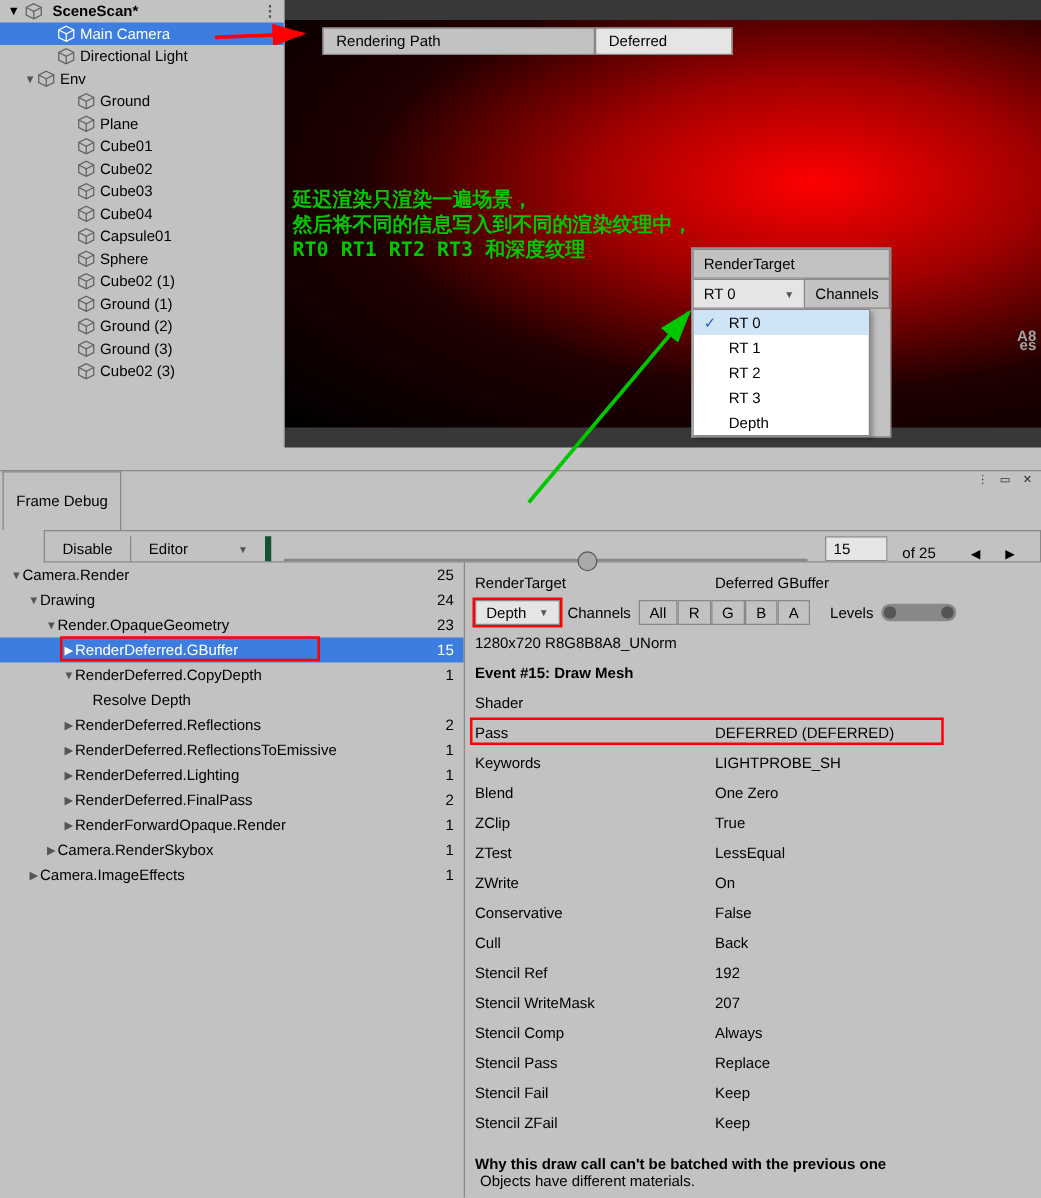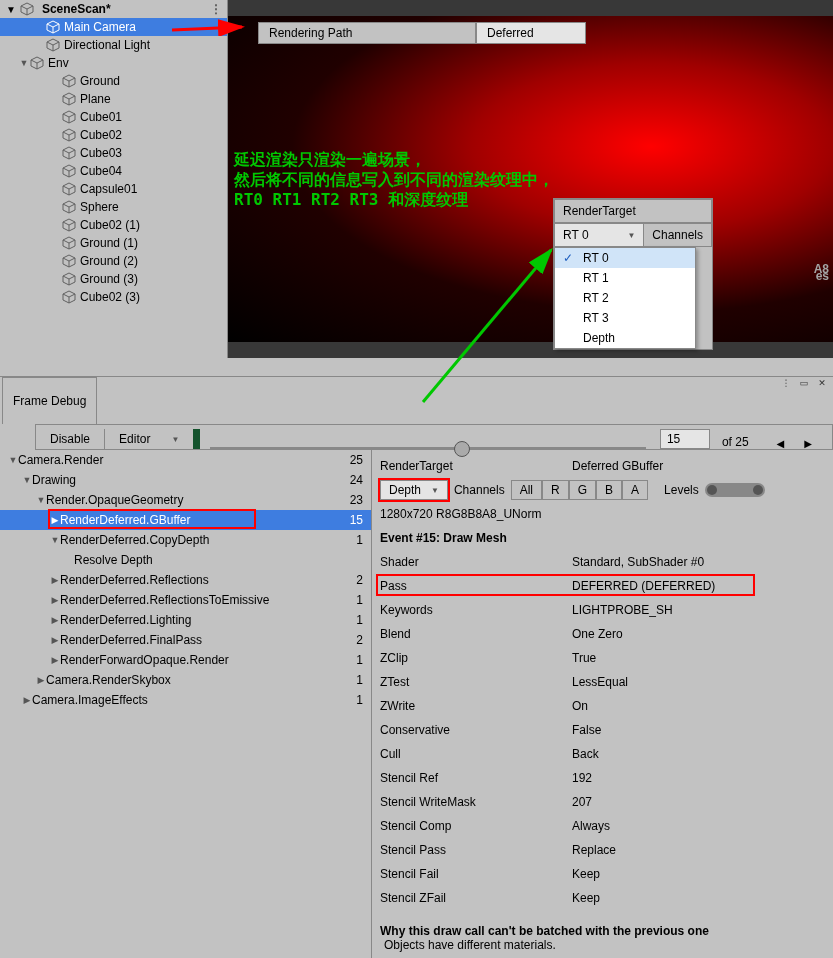--- a/index.html
+++ b/index.html
@@ -41,21 +41,21 @@
   .rt-dropdown { background: #fff; border: 1px solid #888; box-shadow: 2px 2px 4px rgba(0,0,0,.3); width: 142px; }
   .rt-dd-item { padding: 3px 8px 3px 28px; position: relative; }
   .rt-dd-item.selected { background: #d0e4f8; }
   .rt-dd-item.selected::before { content: "✓"; position: absolute; left: 8px; color: #2060c0; }
 
   
   .frame-debug { position: absolute; top: 376px; left: 0; right: 0; bottom: 0; background: #c2c2c2; border-top: 1px solid #888; }
   .fd-tab { display: inline-block; background: #c2c2c2; padding: 16px 10px; border: 1px solid #888; border-bottom: none; margin-left: 2px; }
   .fd-toolbar { display: flex; align-items: flex-end; height: 26px; border: 1px solid #888; margin-left: 35px; }
   .fd-btn { padding: 3px 14px; border-right: 1px solid #888; }
-  .fd-drop { padding: 3px 14px; border-right: 7px solid #14532d; display: flex; align-items: center; gap: 21px; }
+  .fd-drop { padding: 3px 14px; border-right: 5px solid #14532d; display: flex; align-items: center; gap: 40px; }
   .fd-drop .tri { font-size: 8px; color: #555; }
   .fd-slider { flex: 1; padding: 0 10px; display: flex; align-items: center; }
   .fd-slider-track { flex: 1; height: 2px; background: #888; position: relative; }
   .fd-slider-knob { position: absolute; left: 56%; top: -6px; width: 16px; height: 16px; border-radius: 50%; background: #aaa; border: 1px solid #555; }
   .fd-num { width: 50px; background: #e5e5e5; border: 1px solid #888; padding: 2px 6px; margin: 0 4px; }
   .fd-paging { display: flex; gap: 20px; padding: 0 20px; }
   .fd-paging span { font-size: 10px; }
 
   .fd-body { display: flex; height: calc(100% - 50px); }
   .fd-tree { width: 372px; border-right: 1px solid #888; overflow: hidden; }
@@ -445,21 +445,20 @@
       </div>
       <div class="det-row">
           <div>1280x720 R8G8B8A8_UNorm</div>
         </div>
       <div class="det-row">
           <b>Event #15: Draw Mesh</b>
         </div>
       <div id="det-rows">
           <div class="det-row" style="position: relative;">
             <div class="det-label">Shader</div>
-            <div class="det-value">Standard, SubShader #0</div>
           </div>
           <div class="det-row" style="position: relative;">
             <div class="det-label">Pass</div>
             <div class="det-value">DEFERRED (DEFERRED)</div>
             <span class="red-box-row" style="left: -4px; top: 0px; right: 70px; height: 22px;"></span>
           </div>
           <div class="det-row" style="position: relative;">
             <div class="det-label">Keywords</div>
             <div class="det-value">LIGHTPROBE_SH</div>
           </div>

